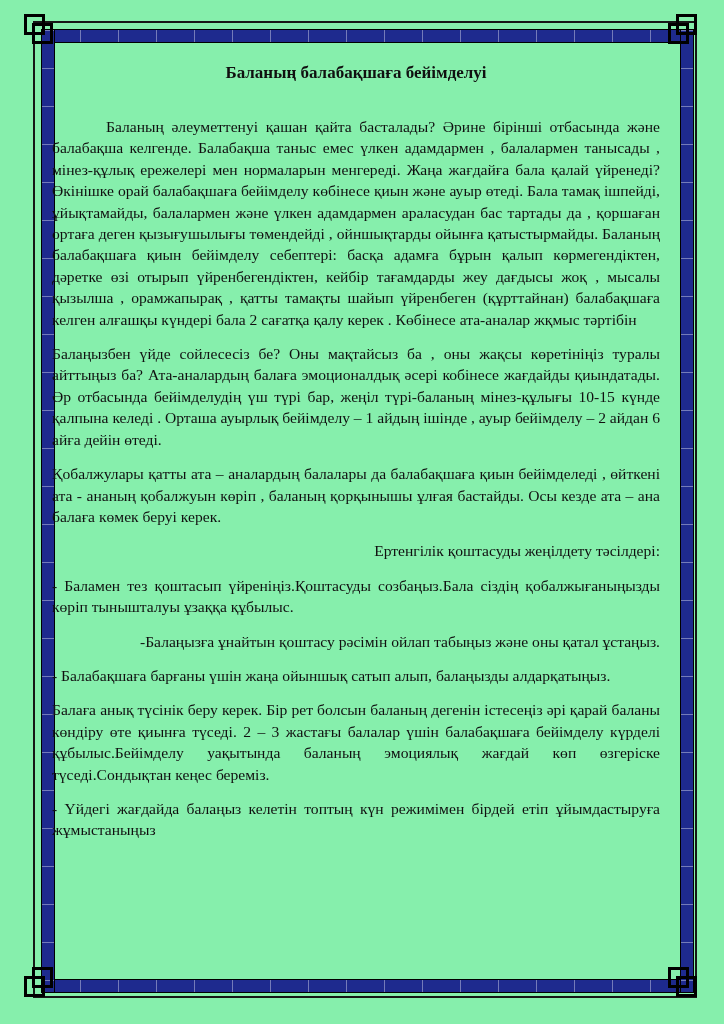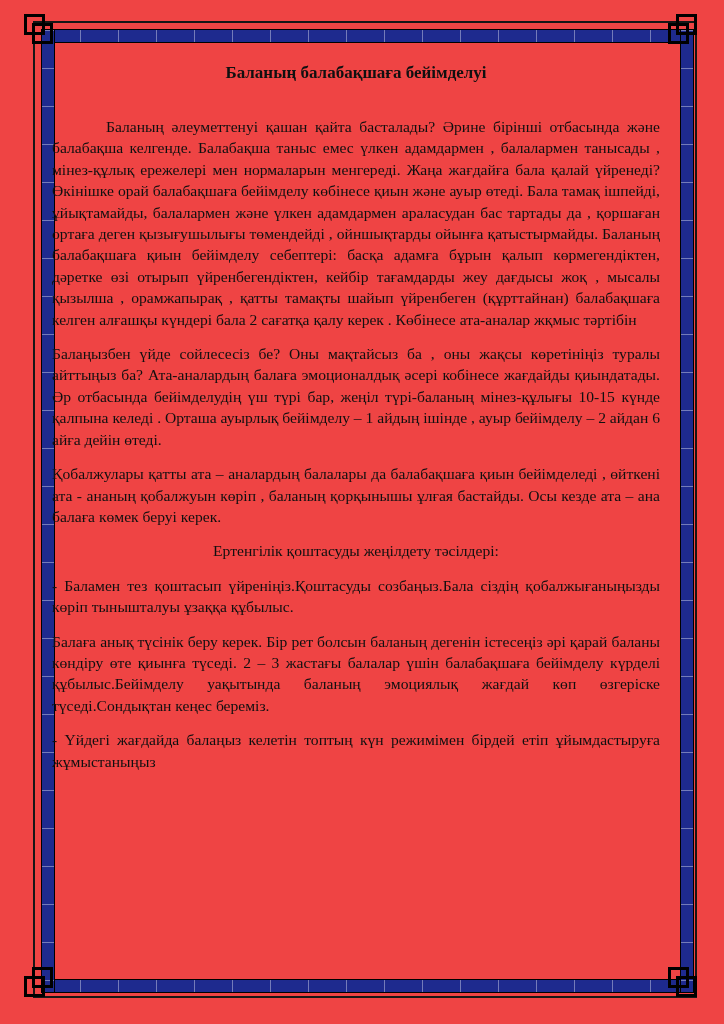--- a/index.html
+++ b/index.html
@@ -7,21 +7,21 @@
     padding: 0;
     width: 724px;
     height: 1024px;
     background: #ffffff;
     overflow: hidden;
   }
   .page {
     position: relative;
     width: 724px;
     height: 1024px;
-    background: #ef4444;
+    background: #86efac;
     font-family: "Liberation Serif", "DejaVu Serif", serif;
     color: #101010;
   }
 
   
   .frame-line {
     position: absolute;
     left: 33px; top: 21px;
     width: 660px; height: 973px;
     border: 2px solid #161616;
@@ -76,21 +76,21 @@
   .title {
     text-align: center;
     font-weight: bold;
     font-size: 17px;
     line-height: 22px;
     margin: 0 0 12px 0;
   }
   .para { margin: 0 0 13px 0; }
   .para:last-child { margin-bottom: 4px; }
   .para.indent { text-indent: 54px; margin-top: 32px; }
-  .para.left { text-align: center; }
+  .para.left { text-align: right; }
   .dash-gap .dash {
     display: inline-block;
     width: 30px;
   }
 </style>
 </head>
 <body>
 
 <div class="page">
 
@@ -117,20 +117,22 @@
 
     <p class="para">Балаңызбен үйде сойлесесіз бе? Оны мақтайсыз ба , оны жақсы көретініңіз туралы айттыңыз ба? Ата-аналардың балаға эмоционалдық әсері кобінесе жағдайды қиындатады. Әр отбасында бейімделудің үш түрі бар, жеңіл түрі-баланың мінез-құлығы 10-15 күнде қалпына келеді . Орташа ауырлық бейімделу – 1 айдың ішінде , ауыр бейімделу – 2 айдан 6 айға дейін өтеді.</p>
 
     <p class="para">Қобалжулары қатты ата – аналардың балалары да балабақшаға қиын бейімделеді , өйткені ата - ананың қобалжуын көріп , баланың қорқынышы ұлғая бастайды. Осы кезде ата – ана балаға көмек беруі керек.</p>
 
     <p class="para left">Ертенгілік қоштасуды жеңілдету тәсілдері:</p>
 
     <p class="para"><span class="dash">-</span> <span>Баламен тез қоштасып үйреніңіз.Қоштасуды созбаңыз.Бала сіздің қобалжығаныңызды көріп тынышталуы ұзаққа құбылыс.</span></p>
 
 
+    <p class="para left dash-gap"><span class="dash">-</span><span>Балаңызға ұнайтын қоштасу рәсімін ойлап табыңыз және оны қатал ұстаңыз.</span></p>
 
+    <p class="para"><span class="dash">-</span> <span>Балабақшаға барғаны үшін жаңа ойыншық сатып алып, балаңызды алдарқатыңыз.</span></p>
 
     <p class="para">Балаға анық түсінік беру керек. Бір рет болсын баланың дегенін істесеңіз әрі қарай баланы көндіру өте қиынға түседі. 2 – 3 жастағы балалар үшін балабақшаға бейімделу күрделі құбылыс.Бейімделу уақытында баланың эмоциялық жағдай көп өзгеріске түседі.Сондықтан кеңес береміз.</p>
 
     <p class="para"><span class="dash">-</span> <span>Үйдегі жағдайда балаңыз келетін топтың күн режимімен бірдей етіп ұйымдастыруға жұмыстаныңыз</span></p>
 
   </div>
 </div>
 
 </body></html>

